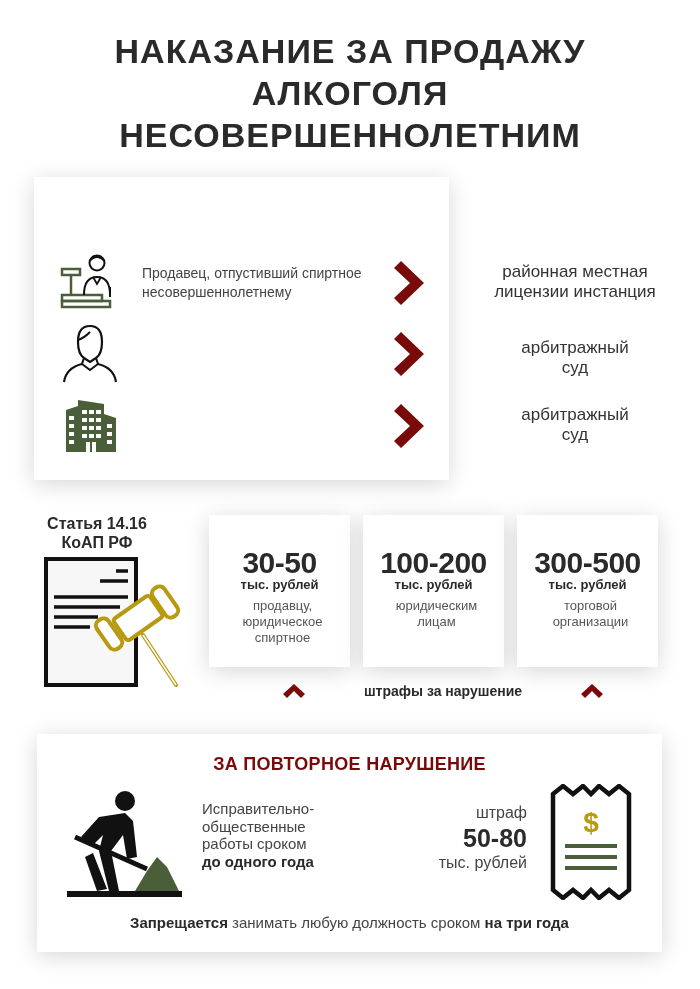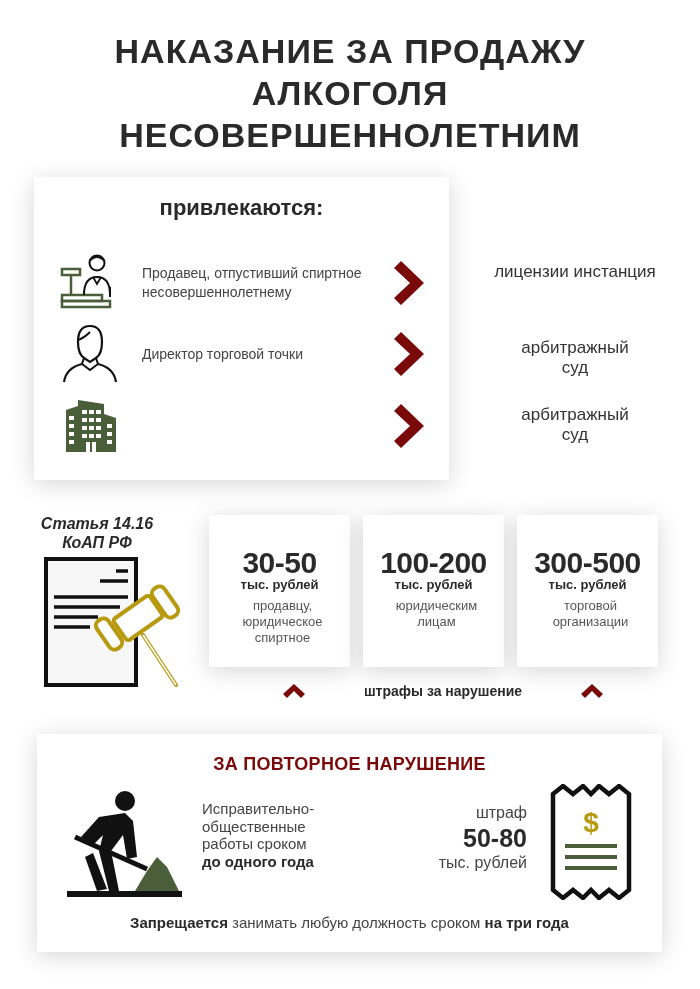--- a/index.html
+++ b/index.html
@@ -48,21 +48,21 @@
       position: absolute; left: 465px; width: 220px; text-align: center;
       font-size: 17px; line-height: 20px; color: #333;
     }
     .court1 { top: 262px; }
     .court2 { top: 338px; }
     .court3 { top: 405px; }
 
     
     .article {
       position: absolute; left: 22px; top: 514px; width: 150px; text-align: center;
-      font-weight: 700; font-size: 16px; line-height: 19px; color: #2a2a2a; font-style: italic;
+      font-weight: 700; font-size: 16px; line-height: 19px; color: #2a2a2a;
     }
     .doc-icon { position: absolute; left: 40px; top: 555px; width: 150px; height: 140px; }
 
     
     .fine-card { top: 515px; width: 141px; height: 152px; text-align: center; }
     .fine1 { left: 209px; }
     .fine2 { left: 363px; }
     .fine3 { left: 517px; }
     .fine-amount {
       position: absolute; left: 0; top: 32px; width: 100%;
@@ -112,21 +112,20 @@
 </head>
 <body>
 
 <div class="title">
   <span>НАКАЗАНИЕ ЗА ПРОДАЖУ</span>
   <span>АЛКОГОЛЯ</span>
   <span>НЕСОВЕРШЕННОЛЕТНИМ</span>
 </div>
 
 <div class="card liable-card">
-  <div class="liable-heading">привлекаются:</div>
 
   <div class="row row1">
     <svg class="icon" viewBox="0 0 60 60">
       <rect x="2" y="18" width="18" height="6" fill="none" stroke="#4a5e3a" stroke-width="2.5"></rect>
       <line x1="11" y1="24" x2="11" y2="44" stroke="#4a5e3a" stroke-width="2.5"></line>
       <rect x="2" y="44" width="40" height="6" fill="none" stroke="#4a5e3a" stroke-width="2.5"></rect>
       <rect x="2" y="50" width="48" height="6" fill="none" stroke="#4a5e3a" stroke-width="2.5"></rect>
       <circle cx="37" cy="12" r="7.5" fill="none" stroke="#111" stroke-width="2"></circle>
       <path d="M29.5 10 Q37 2 44.5 10" fill="none" stroke="#111" stroke-width="2"></path>
       <path d="M24 44 Q24 26 37 26 Q50 26 50 44" fill="none" stroke="#111" stroke-width="2"></path>
@@ -140,21 +139,20 @@
   </div>
 
   <div class="row row2">
     <svg class="icon" viewBox="0 0 60 60">
       <path d="M18 18 Q18 2 30 2 Q42 2 42 18 Q42 30 36 34 L30 38 L24 34 Q18 30 18 18 Z" fill="none" stroke="#111" stroke-width="2.2"></path>
       <path d="M18 16 Q24 14 30 8" fill="none" stroke="#111" stroke-width="2"></path>
       <path d="M24 34 L22 40 L30 46 L38 40 L36 34" fill="none" stroke="#111" stroke-width="2"></path>
       <path d="M22 40 Q6 44 4 58" fill="none" stroke="#111" stroke-width="2.2"></path>
       <path d="M38 40 Q54 44 56 58" fill="none" stroke="#111" stroke-width="2.2"></path>
     </svg>
-    <div class="txt">Директор торговой точки</div>
     <svg class="arrow" viewBox="0 0 30 44">
       <polygon points="0,7 7,0 30,22 7,44 0,37 16,22" fill="#7a0a0a"></polygon>
     </svg>
   </div>
 
   <div class="row row3">
     <svg class="icon" viewBox="0 0 60 60">
       <polygon points="6,14 18,10 18,56 6,56" fill="#4a5e3a"></polygon>
       <polygon points="18,4 44,8 44,56 18,56" fill="#4a5e3a"></polygon>
       <polygon points="44,18 56,22 56,56 44,56" fill="#4a5e3a"></polygon>
@@ -182,20 +180,21 @@
           <rect x="47" y="44" width="5" height="4"></rect>
       </g>
     </svg>
     <svg class="arrow" viewBox="0 0 30 44">
       <polygon points="0,7 7,0 30,22 7,44 0,37 16,22" fill="#7a0a0a"></polygon>
     </svg>
   </div>
 </div>
 
 <div class="court court1">
+  <div>районная местная</div>
   <div>лицензии инстанция</div>
 </div>
 <div class="court court2">
   <div>арбитражный</div>
   <div>суд</div>
 </div>
 <div class="court court3">
   <div>арбитражный</div>
   <div>суд</div>
 </div>

